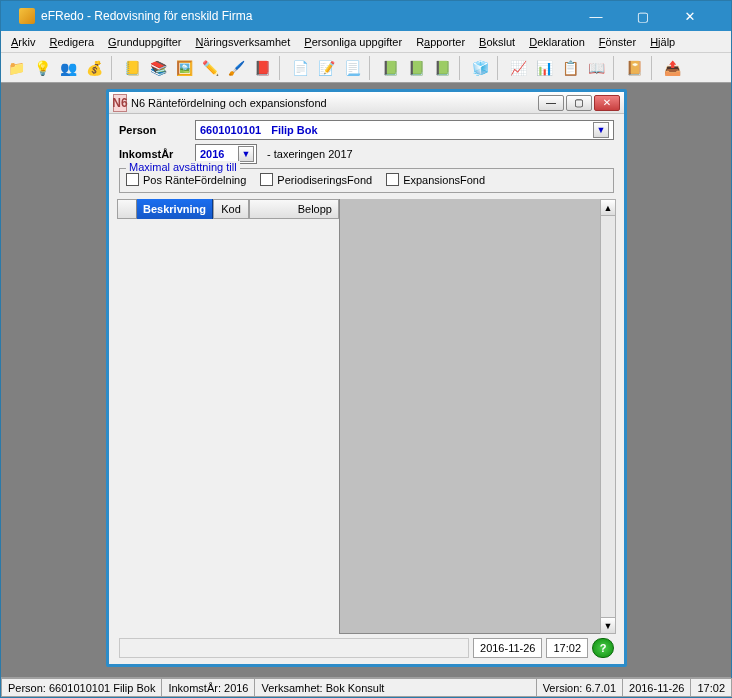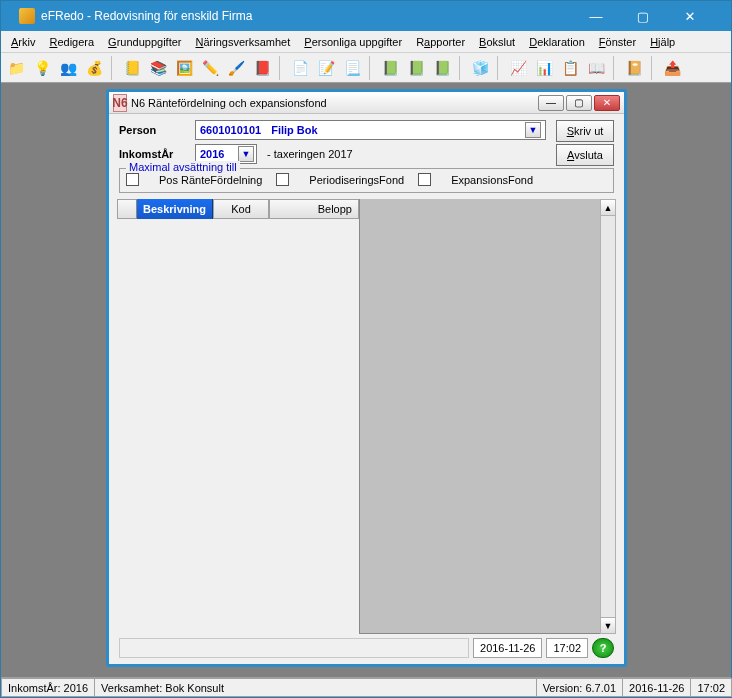--- a/index.html
+++ b/index.html
@@ -194,21 +194,21 @@
     position: absolute;
     top: -8px;
     left: 6px;
     background: #f0f0f0;
     color: #0000cc;
     font-weight: normal;
     padding: 0 3px;
   }
   .check-row { display: flex; gap: 14px; }
   .chk {
-    display: flex; align-items: center; gap: 20px;
+    display: flex; align-items: center; gap: 4px;
     cursor: pointer;
   }
   .chk .box {
     width: 13px; height: 13px;
     border: 1px solid #555;
     background: #fff;
   }
 
   .grid {
     flex: 1;
@@ -229,21 +229,21 @@
     padding: 0 6px;
   }
   .gh.rowhdr {
     width: 20px;
     background: linear-gradient(#f8f8f8,#e0e0e0);
     border: 1px solid #a0a0a0;
     border-right: 1px solid #888;
     padding: 0;
   }
   .gh.beskrivning { flex: 1; }
-  .gh.kod { width: 56px; background: linear-gradient(#f8f8f8,#e0e0e0); color:#000; font-weight: normal; text-align:center; justify-content:center; border:1px solid #a0a0a0;}
+  .gh.kod { width: 36px; background: linear-gradient(#f8f8f8,#e0e0e0); color:#000; font-weight: normal; text-align:center; justify-content:center; border:1px solid #a0a0a0;}
   .gh.belopp { width: 90px; background: linear-gradient(#f8f8f8,#e0e0e0); color:#000; font-weight: normal; justify-content:flex-end; border:1px solid #a0a0a0;}
   .grid-main { display:flex; flex-direction:row; flex:1; }
   .grid-body {
     flex: 1;
     background: #c0c0c0;
     border-left: 1px solid #888;
     border-bottom: 1px solid #888;
   }
   .vscroll {
     width: 16px;
@@ -393,24 +393,20 @@
             </div>
             <div class="form-row">
               <div class="form-label">InkomstÅr</div>
               <div class="year-combo">
                 <span>2016</span>
                 <div class="combo-arrow" style="margin-left:auto;">▼</div>
               </div>
               <span style="margin-left:6px;">- taxeringen 2017</span>
             </div>
           </div>
-          <div class="side-buttons" style="padding:2px 6px 0 0;">
-            <div class="btn"><u>S</u>kriv ut</div>
-            <div class="btn"><u>A</u>vsluta</div>
-          </div>
         </div>
 
         <div class="fieldset">
           <div class="legend">Maximal avsättning till</div>
           <div class="check-row">
             <label class="chk">
               <span class="box"></span>
               <span>Pos RänteFördelning</span>
             </label>
             <label class="chk">
@@ -445,20 +441,21 @@
           <div class="statcell">2016-11-26</div>
           <div class="statcell">17:02</div>
           <div class="helpbtn">?</div>
         </div>
 
       </div>
     </div>
   </div>
 
   <div class="main-status">
+    <div class="scell">Person: 6601010101  Filip Bok</div>
     <div class="scell">InkomstÅr: 2016</div>
     <div class="scell flex">Verksamhet: Bok Konsult</div>
     <div class="scell">Version: 6.7.01</div>
     <div class="scell">2016-11-26</div>
     <div class="scell">17:02</div>
   </div>
 
 </div>
 
 </body></html>

